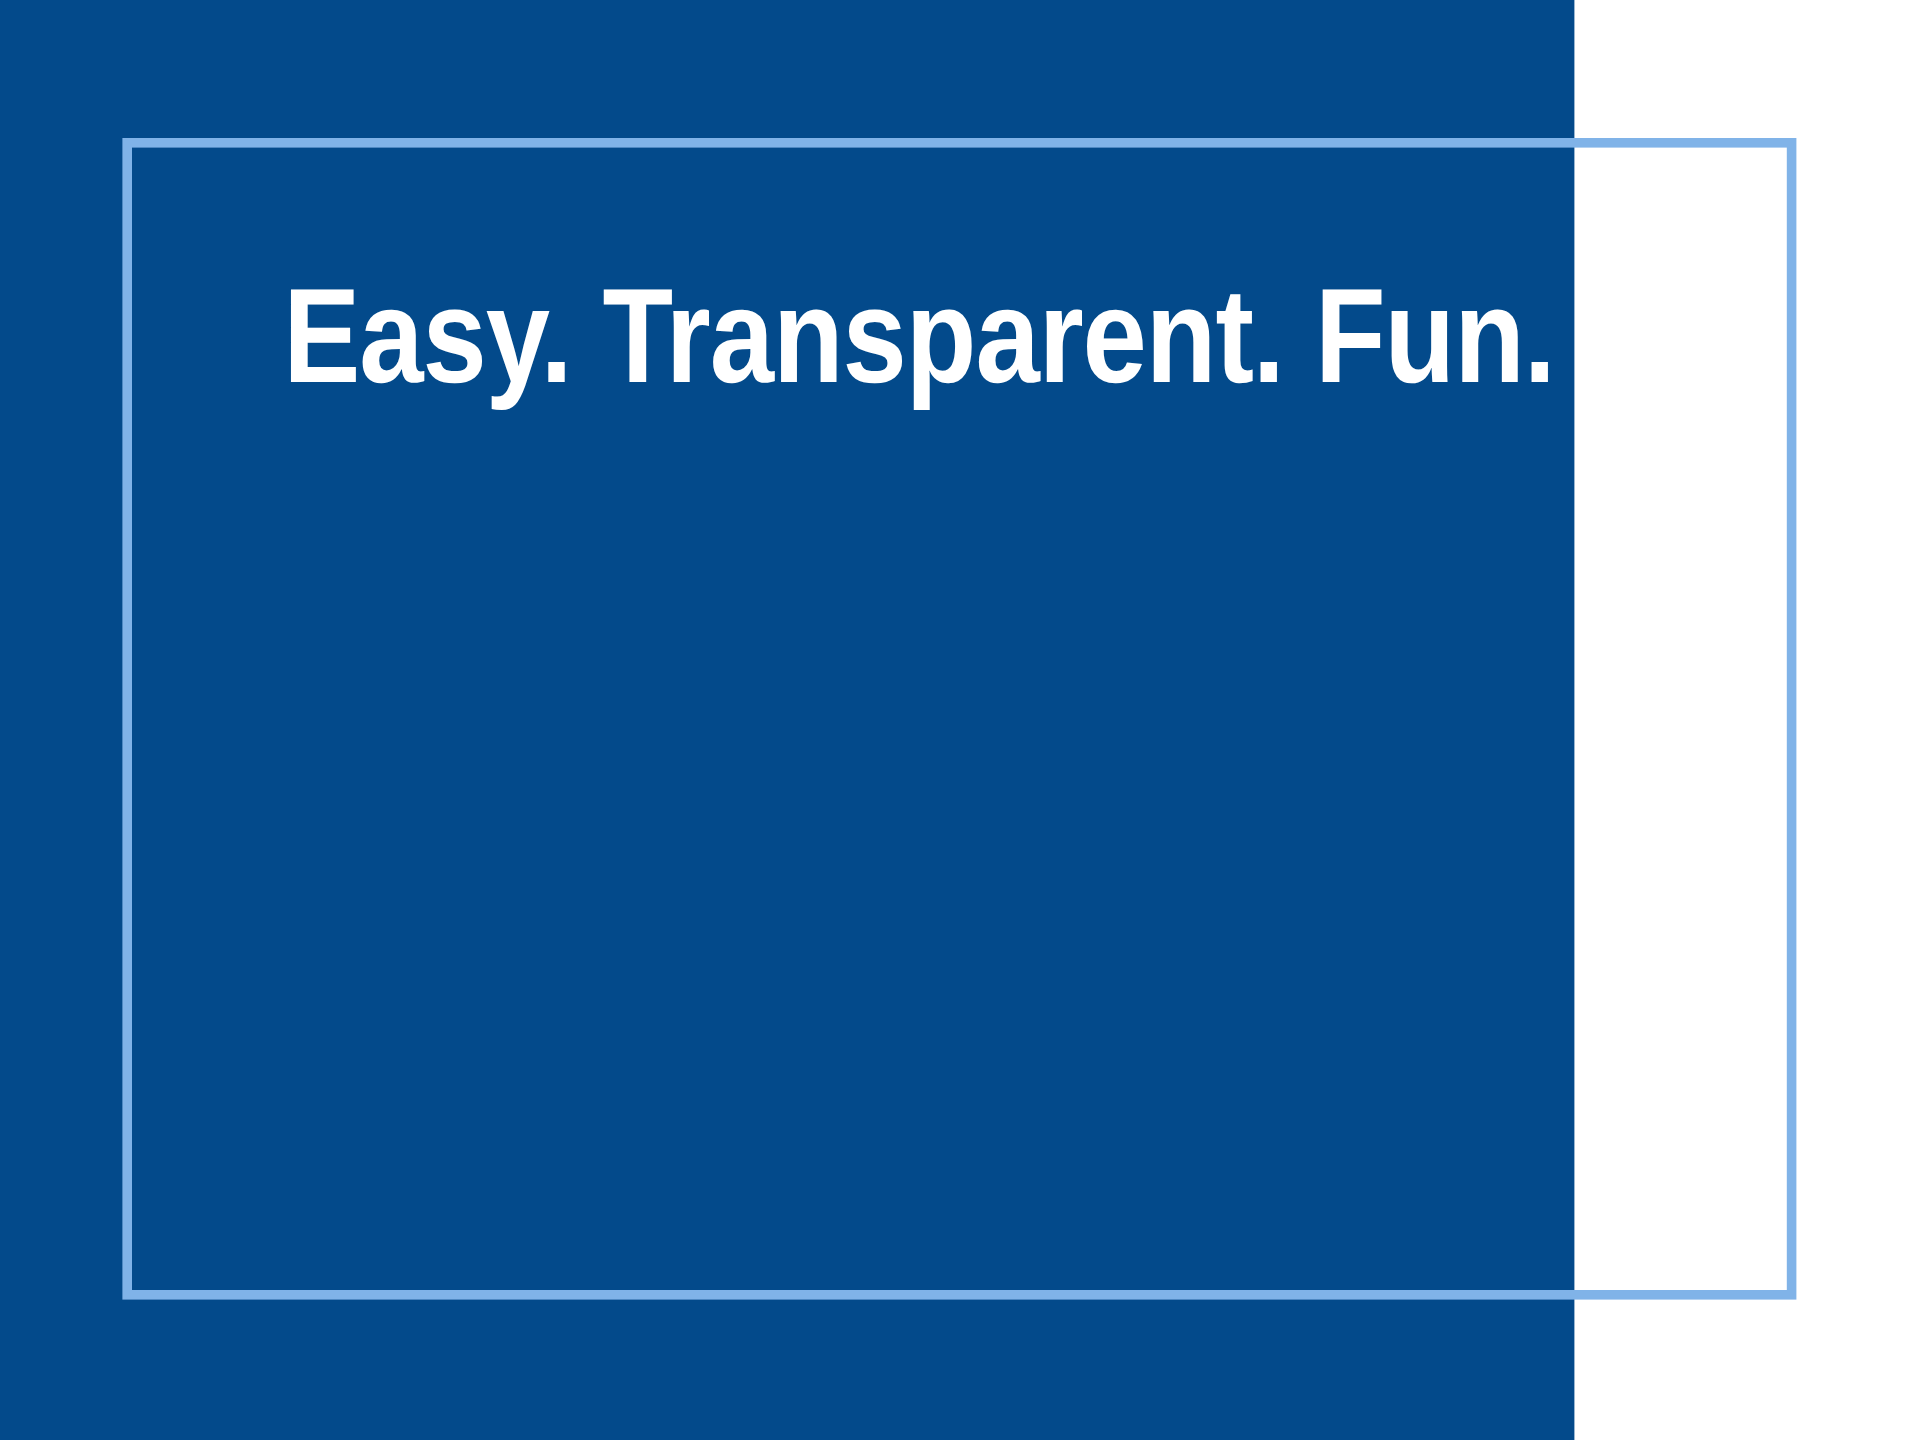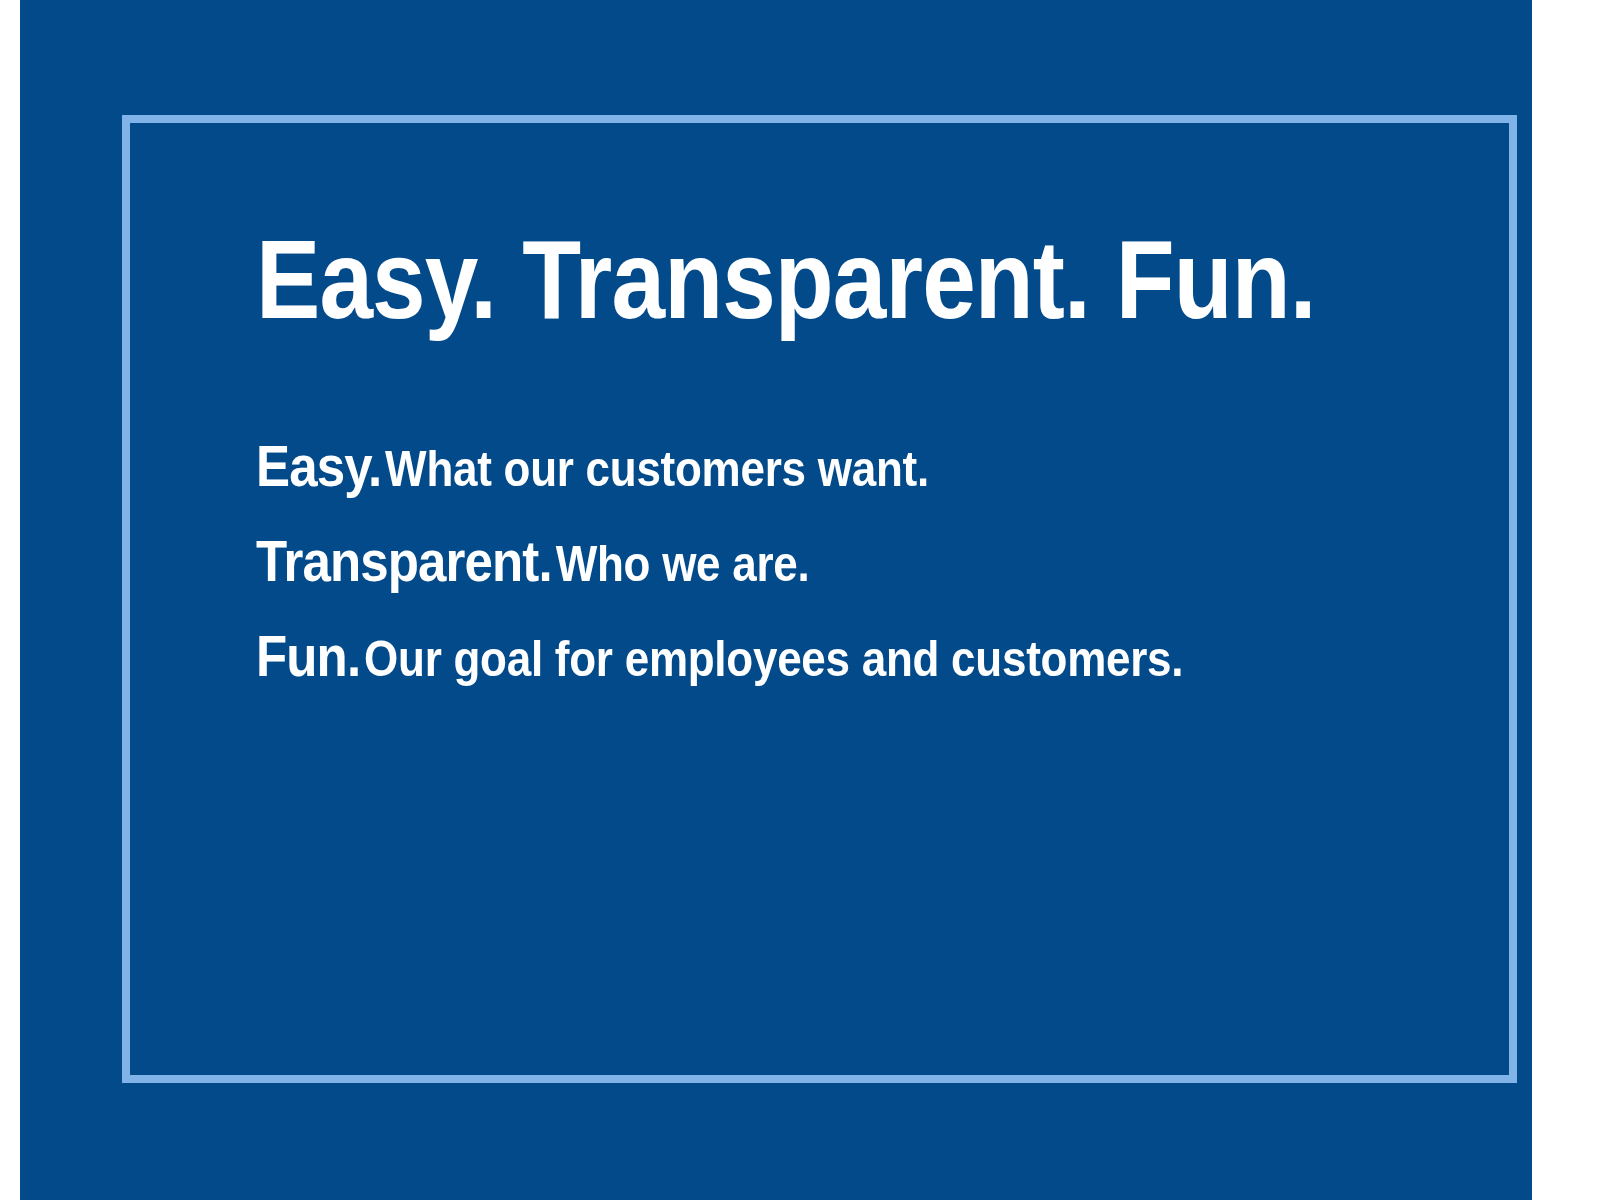--- a/index.html
+++ b/index.html
@@ -10,25 +10,24 @@
   body {
     width: 1600px;
     height: 1200px;
     overflow: hidden;
     font-family: "Liberation Sans", sans-serif;
     -webkit-font-smoothing: antialiased;
   }
 
   #slide {
     position: relative;
-    width: 1512px;
+    width: 1312px;
     height: 1200px;
     background: #034a8b;
     box-sizing: border-box;
-    margin-left: 20px;
   }
 
   
   #frame {
     position: absolute;
     left: 102px;
     top: 115px;
     width: 1395px;
     height: 968px;
     box-sizing: border-box;
@@ -107,29 +106,15 @@
 
 <div id="slide" style="background: rgb(3, 74, 139);">
 
   <div id="frame" style="border-color: rgb(128, 179, 232);"></div>
 
   <div id="content">
 
     <h1 class="headline" style="color: rgb(255, 255, 255);">Easy. Transparent. Fun.</h1>
 
 
-    <ul class="values">
-      <li style="color: rgb(255, 255, 255);">
-        <span class="lead">Easy.</span>
-        <span class="rest">What our customers want.</span>
-      </li>
-      <li style="color: rgb(255, 255, 255);">
-        <span class="lead">Transparent.</span>
-        <span class="rest">Who we are.</span>
-      </li>
-      <li style="color: rgb(255, 255, 255);">
-        <span class="lead">Fun.</span>
-        <span class="rest">Our goal for employees and customers.</span>
-      </li>
-    </ul>
 
   </div>
 </div>
 
 </body></html>

